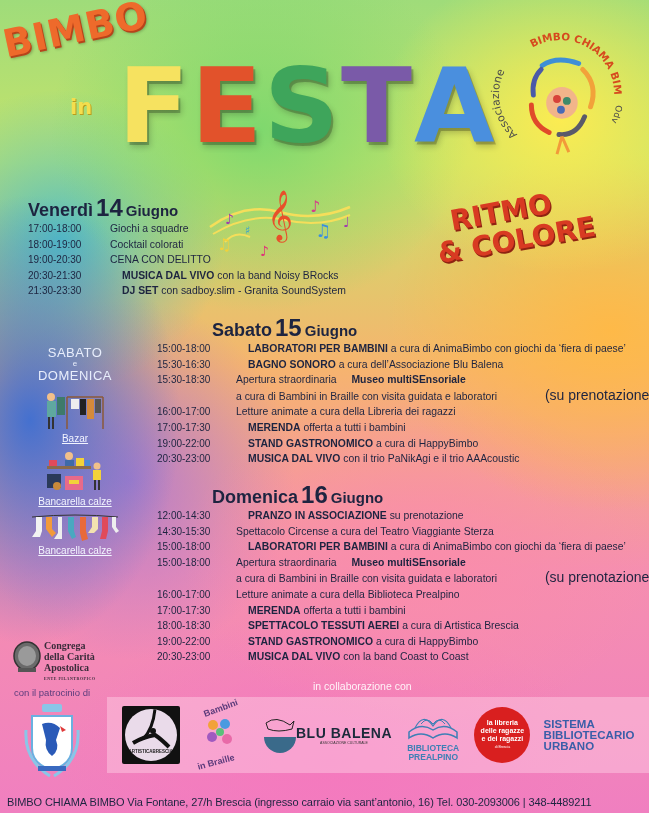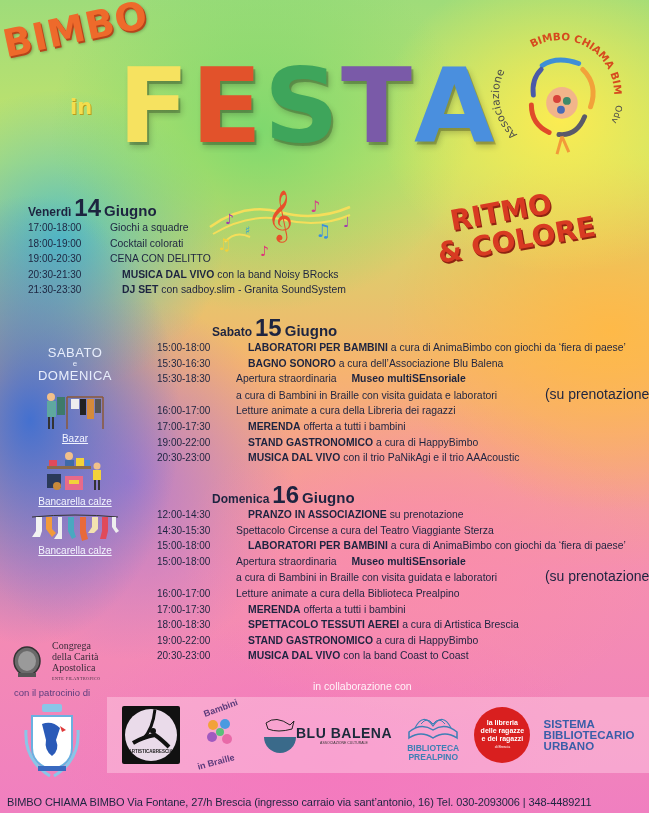--- a/index.html
+++ b/index.html
@@ -59,21 +59,21 @@
     text-shadow: 1px 2px 0 #8f2312;
   }
   .ritmo .l2 { display: block; margin-left: -18px; }
 
   
   .music { position: absolute; left: 205px; top: 182px; width: 150px; height: 75px; }
 
   
   .day { position: absolute; }
   .day-head { display: flex; align-items: baseline; gap: 3px; font-weight: bold; color: #1d2440; }
-  .day-head .dn { font-size: 12px; }
+  .day-head .dn { font-size: 18px; }
   .day-head .num { font-size: 24px; line-height: 1; }
   .day-head .mo { font-size: 15px; }
   .row { display: flex; font-size: 10.4px; line-height: 15.6px; white-space: nowrap; color: #1d2440; }
   .row .tm { width: 79px; flex: 0 0 auto; font-size: 10px; }
   .row .ds b { font-weight: bold; margin-left: 12px; }
   .row .ds small { font-size: 14px; padding-left: 45px; }
   .row.cont .tm { visibility: hidden; }
 
   .fri { left: 28px; top: 196px; }
   .fri .row .tm { width: 82px; }
@@ -84,21 +84,21 @@
 
   
   .side { position: absolute; left: 20px; top: 345px; width: 110px; text-align: center; color: #e8eefc; }
   .side .big { font-size: 13px; line-height: 15px; letter-spacing: 0.5px; }
   .side .small { font-size: 8px; line-height: 8px; }
   .side .item { margin-top: 6px; }
   .side .item .lbl { font-size: 10px; color: #f2f4ff; margin-top: 2px; text-decoration: underline; }
   .side svg { display: block; margin: 0 auto; }
 
   
-  .congrega { position: absolute; left: 12px; top: 640px; display: flex; align-items: center; gap: 10px; }
+  .congrega { position: absolute; left: 12px; top: 640px; display: flex; align-items: flex-start; gap: 2px; font-weight: bold; }
   .congrega .txt { font-family: "Liberation Serif", serif; font-size: 10px; line-height: 11px; color: #3a2c3a; }
   .congrega .txt .tiny { font-size: 4px; letter-spacing: 0.5px; }
   .patro { position: absolute; left: 14px; top: 687px; font-size: 9.5px; color: #5a3c7c; }
   .crest { position: absolute; left: 22px; top: 700px; width: 60px; height: 80px; }
 
   
   .collab-label { position: absolute; left: 313px; top: 680px; font-size: 10.5px; color: #fff3f8; }
   .collab {
     position: absolute; left: 107px; top: 697px; width: 542px; height: 76px;
     background: rgba(255,210,230,0.45);

